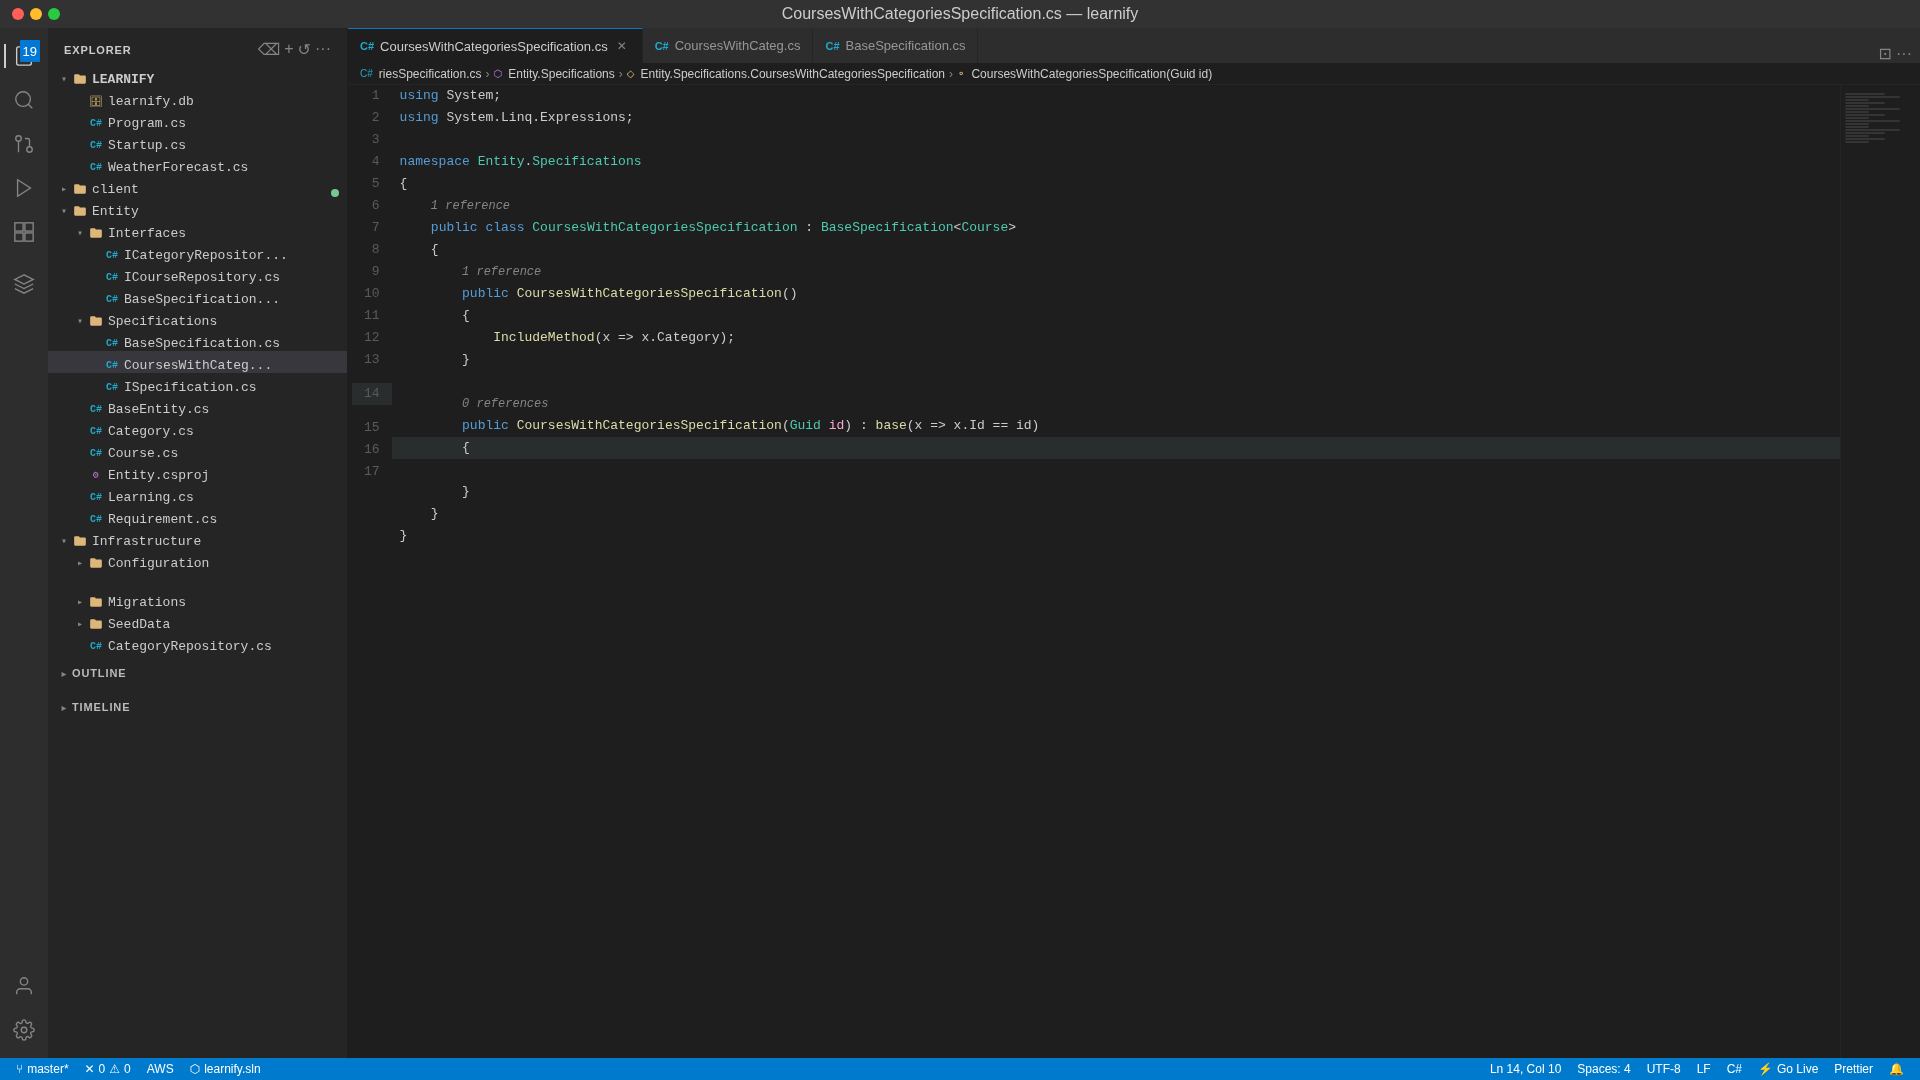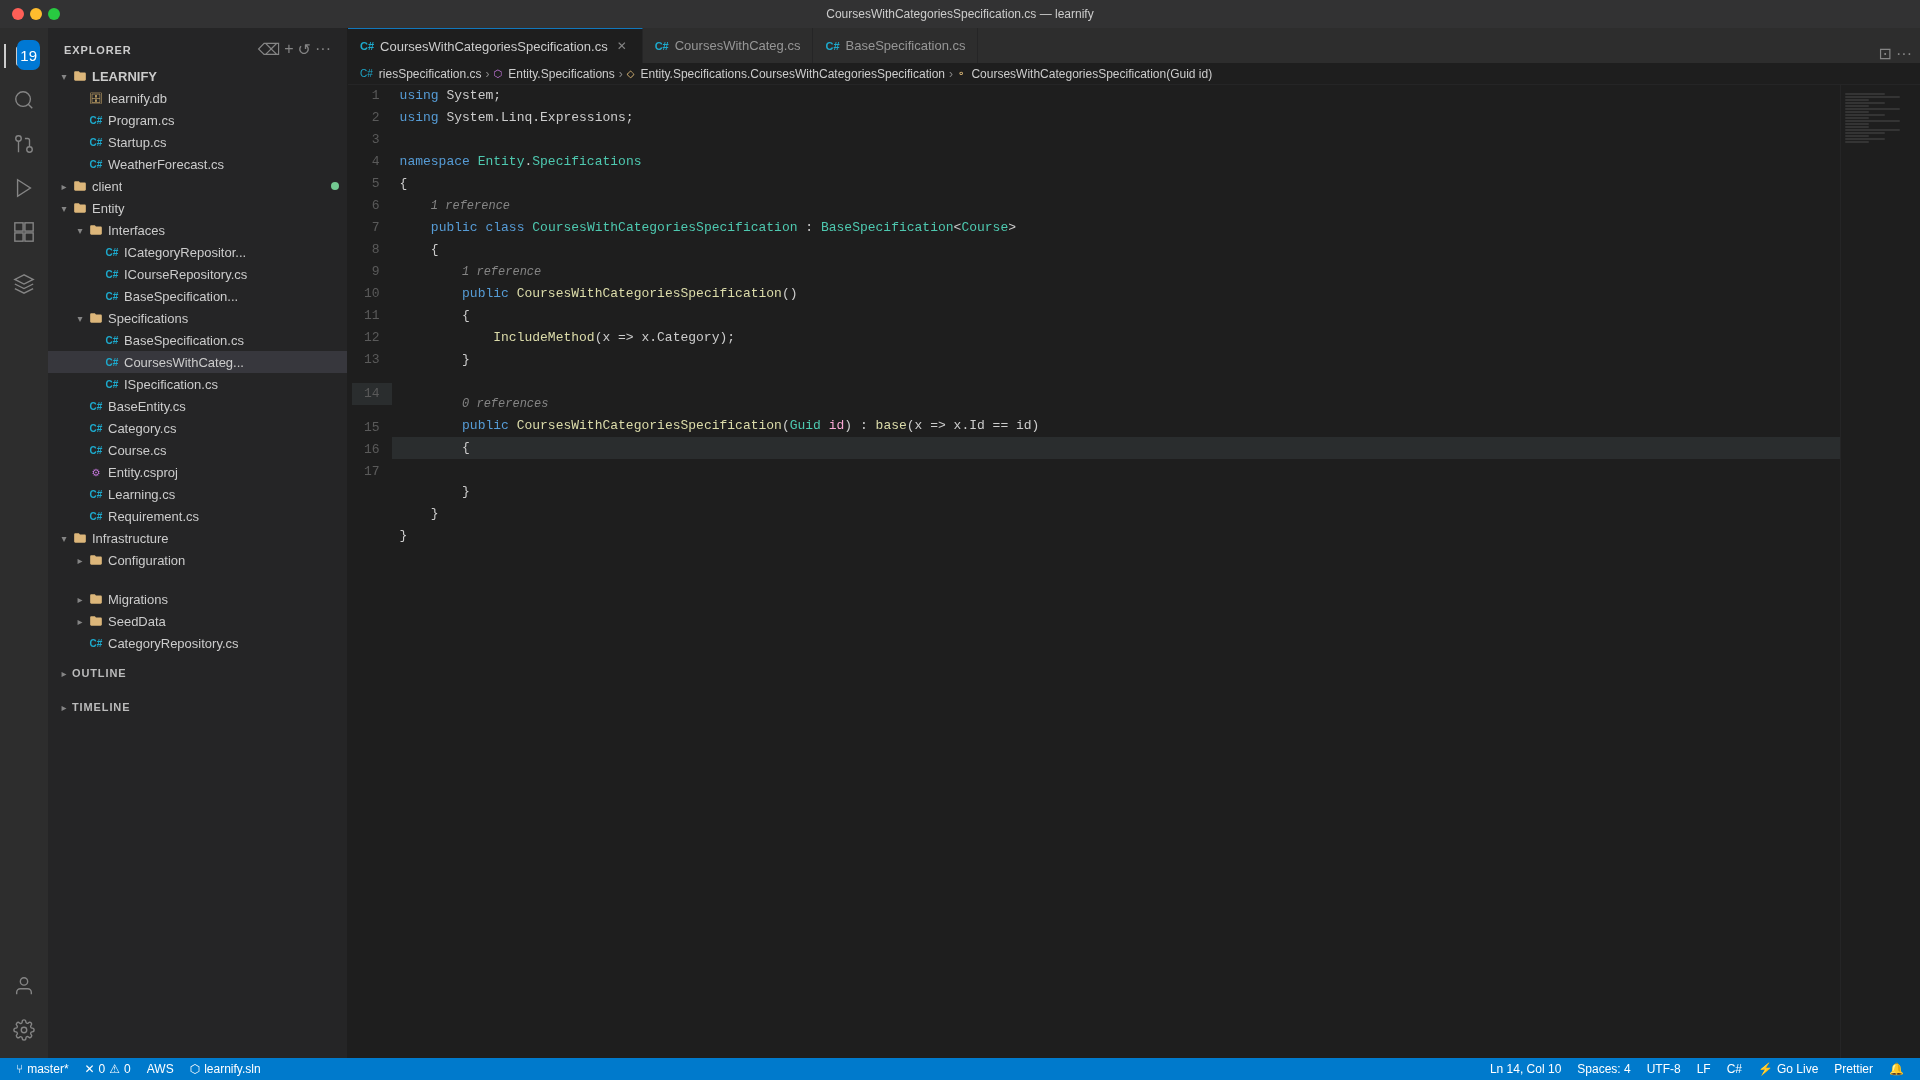--- a/index.html
+++ b/index.html
@@ -18,21 +18,21 @@
     .title-bar {
       height: 28px;
       background: #323233;
       display: flex;
       align-items: center;
       justify-content: center;
       position: relative;
       -webkit-app-region: drag;
     }
     .title-bar-text {
-      font-size: 12px;
+      font-size: 16px;
       color: #cccccc;
     }
     .traffic-lights {
       position: absolute;
       left: 12px;
       display: flex;
       gap: 6px;
     }
     .traffic-light {
       width: 12px;
@@ -81,24 +81,24 @@
       bottom: 8px;
       width: 2px;
       background: #cccccc;
     }
     .activity-badge {
       position: absolute;
       top: 4px;
       right: 4px;
       background: #0078d4;
       color: white;
-      font-size: 15px;
+      font-size: 13px;
       min-width: 14px;
-      height: 30px;
-      border-radius: 7px;
+      height: 22px;
+      border-radius: 1px;
       display: flex;
       align-items: center;
       justify-content: center;
       padding: 0 3px;
     }
     .activity-bottom {
       margin-top: auto;
       padding-bottom: 8px;
       display: flex;
       flex-direction: column;
@@ -145,26 +145,27 @@
     }
     .sidebar-content::-webkit-scrollbar { width: 4px; }
     .sidebar-content::-webkit-scrollbar-thumb { background: #424242; }
 
     
     .tree-section {
       padding: 0;
     }
     .tree-item {
       display: flex;
-      align-items: center;
+      align-items: flex-end;
       height: 22px;
       cursor: pointer;
       padding-right: 8px;
       white-space: nowrap;
       overflow: hidden;
+      font-family: Liberation Mono, monospace;
     }
     .tree-item.selected { background: #37373d; }
     .tree-arrow {
       display: inline-flex;
       align-items: center;
       justify-content: center;
       width: 16px;
       height: 16px;
       font-size: 10px;
       color: #858585;

